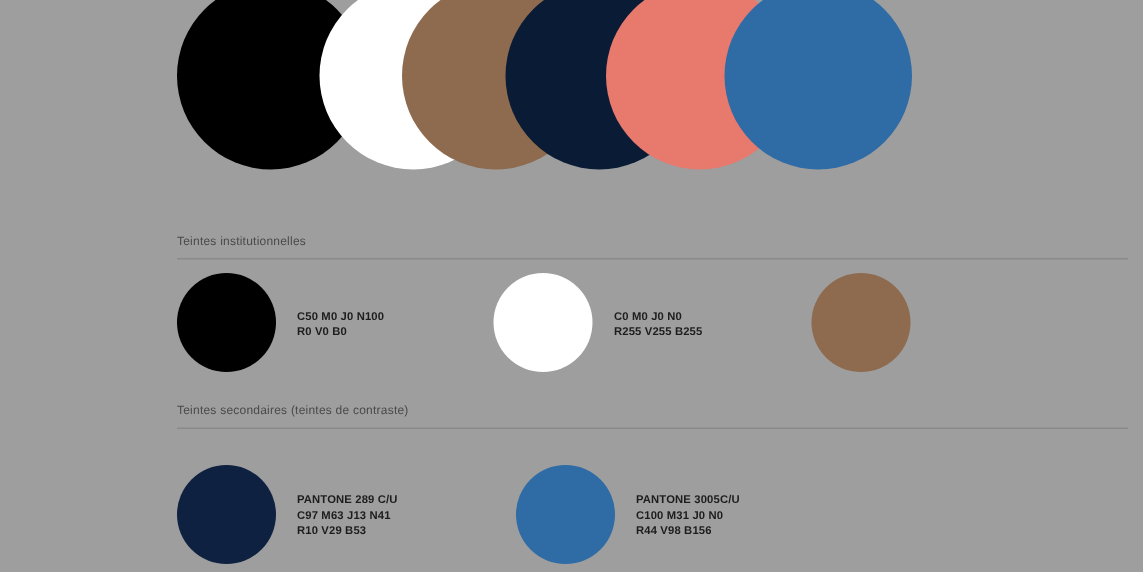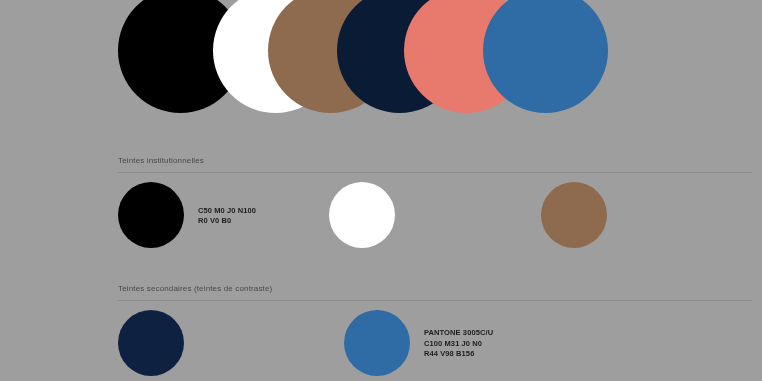--- a/index.html
+++ b/index.html
@@ -116,37 +116,46 @@
     <div class="swatch-cell">
       <div class="swatch-dot" id="sw-0-0" style="background: rgb(0, 0, 0);"></div>
       <div class="swatch-text">
         <span class="ln">C50 M0 J0 N100</span>
         <span class="ln">R0 V0 B0</span>
       </div>
     </div>
 
     <div class="swatch-cell">
       <div class="swatch-dot" id="sw-0-1" style="background: rgb(255, 255, 255);"></div>
+      <div class="swatch-text">
+        <span class="ln">C0 M0 J0 N0</span>
+        <span class="ln">R255 V255 B255</span>
+      </div>
     </div>
 
     <div class="swatch-cell">
       <div class="swatch-dot" id="sw-0-2" style="background: rgb(142, 107, 78);"></div>
     </div>
 
   </div>
 
-  <div class="section-head" style="top:283px;">
+  <div class="section-head" style="top:268px;">
     <div class="section-title">Teintes secondaires (teintes de contraste)</div>
     <div class="section-rule"></div>
   </div>
 
   <div class="swatch-row" style="top:310px;">
 
     <div class="swatch-cell">
       <div class="swatch-dot" id="sw-1-0" style="background: rgb(15, 33, 64);"></div>
+      <div class="swatch-text">
+        <span class="ln">PANTONE 289 C/U</span>
+        <span class="ln">C97 M63 J13 N41</span>
+        <span class="ln">R10 V29 B53</span>
+      </div>
     </div>
 
 
     <div class="swatch-cell">
       <div class="swatch-dot" id="sw-1-2" style="background: rgb(47, 107, 165);"></div>
       <div class="swatch-text">
         <span class="ln">PANTONE 3005C/U</span>
         <span class="ln">C100 M31 J0 N0</span>
         <span class="ln">R44 V98 B156</span>
       </div>

